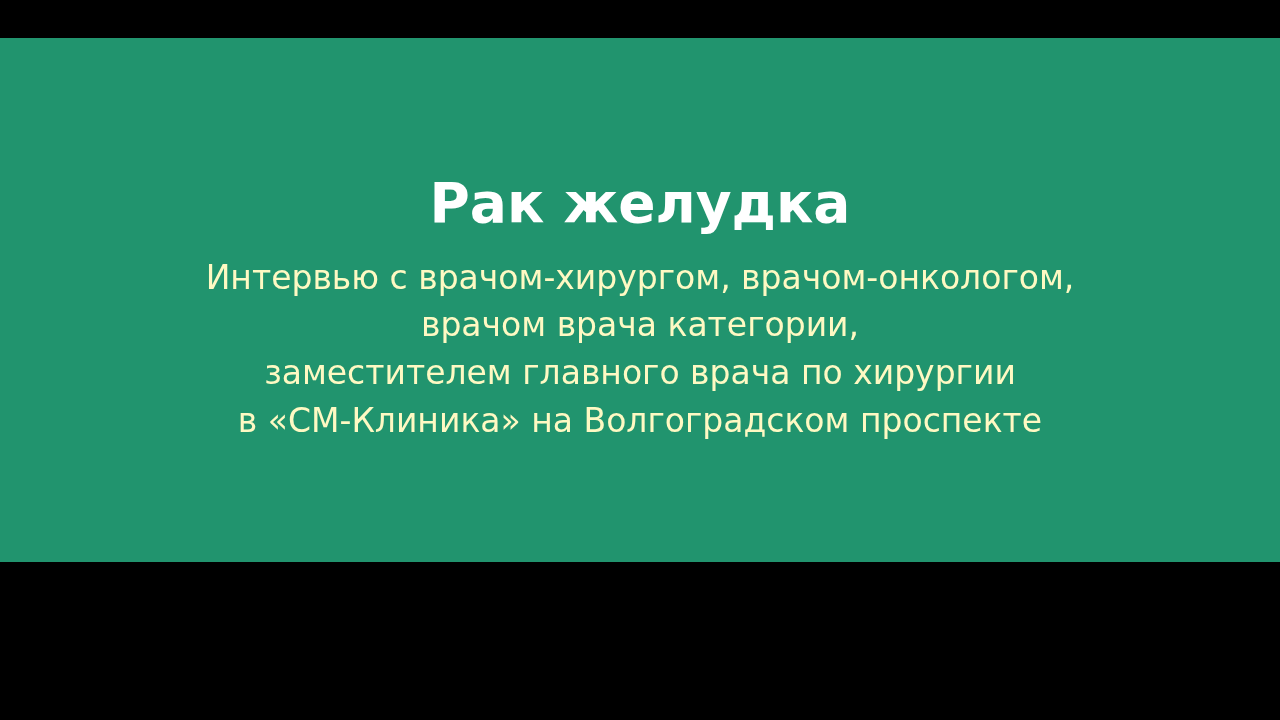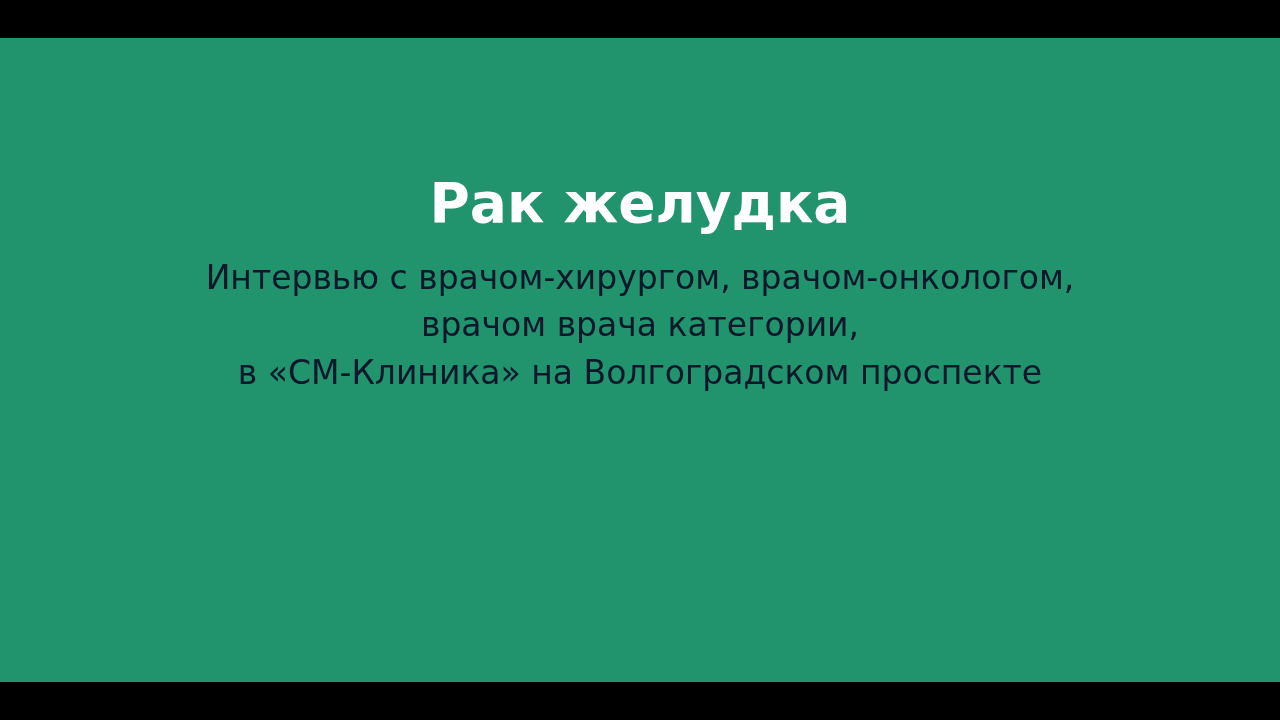--- a/index.html
+++ b/index.html
@@ -31,40 +31,40 @@
   }
   .letterbox-bottom {
     bottom: 0;
     height: 38px;
   }
   .slide {
     position: absolute;
     top: 38px;
     left: 0;
     width: 1280px;
-    height: 644px;
+    height: 524px;
     background: #21946e;
     display: flex;
     flex-direction: column;
     align-items: center;
     justify-content: flex-start;
     box-sizing: border-box;
     padding-top: 135px;
   }
   .slide-title {
     color: #ffffff;
     font-size: 55px;
     font-weight: bold;
     letter-spacing: 0px;
     line-height: 1.1;
     text-align: center;
     margin: 0 0 20px 0;
   }
   .slide-subtitle {
-    color: #0f172a;
+    color: #fef9c3;
     font-size: 33px;
     font-weight: normal;
     line-height: 1.45;
     text-align: center;
     margin: 0;
     padding: 0;
     max-width: 1080px;
   }
   .subtitle-line {
     display: block;
@@ -78,20 +78,21 @@
 
   <div class="letterbox letterbox-top"></div>
 
   <div class="slide">
 
     <h1 class="slide-title">Рак желудка</h1>
 
     <div class="slide-subtitle">
       <span class="subtitle-line">Интервью с врачом-хирургом, врачом-онкологом,</span>
       <span class="subtitle-line">врачом врача категории,</span>
+      <span class="subtitle-line">заместителем главного врача по хирургии</span>
       <span class="subtitle-line">в «СМ-Клиника» на Волгоградском проспекте</span>
     </div>
 
   </div>
 
   <div class="letterbox letterbox-bottom"></div>
 
 </div>
 
 </body></html>

